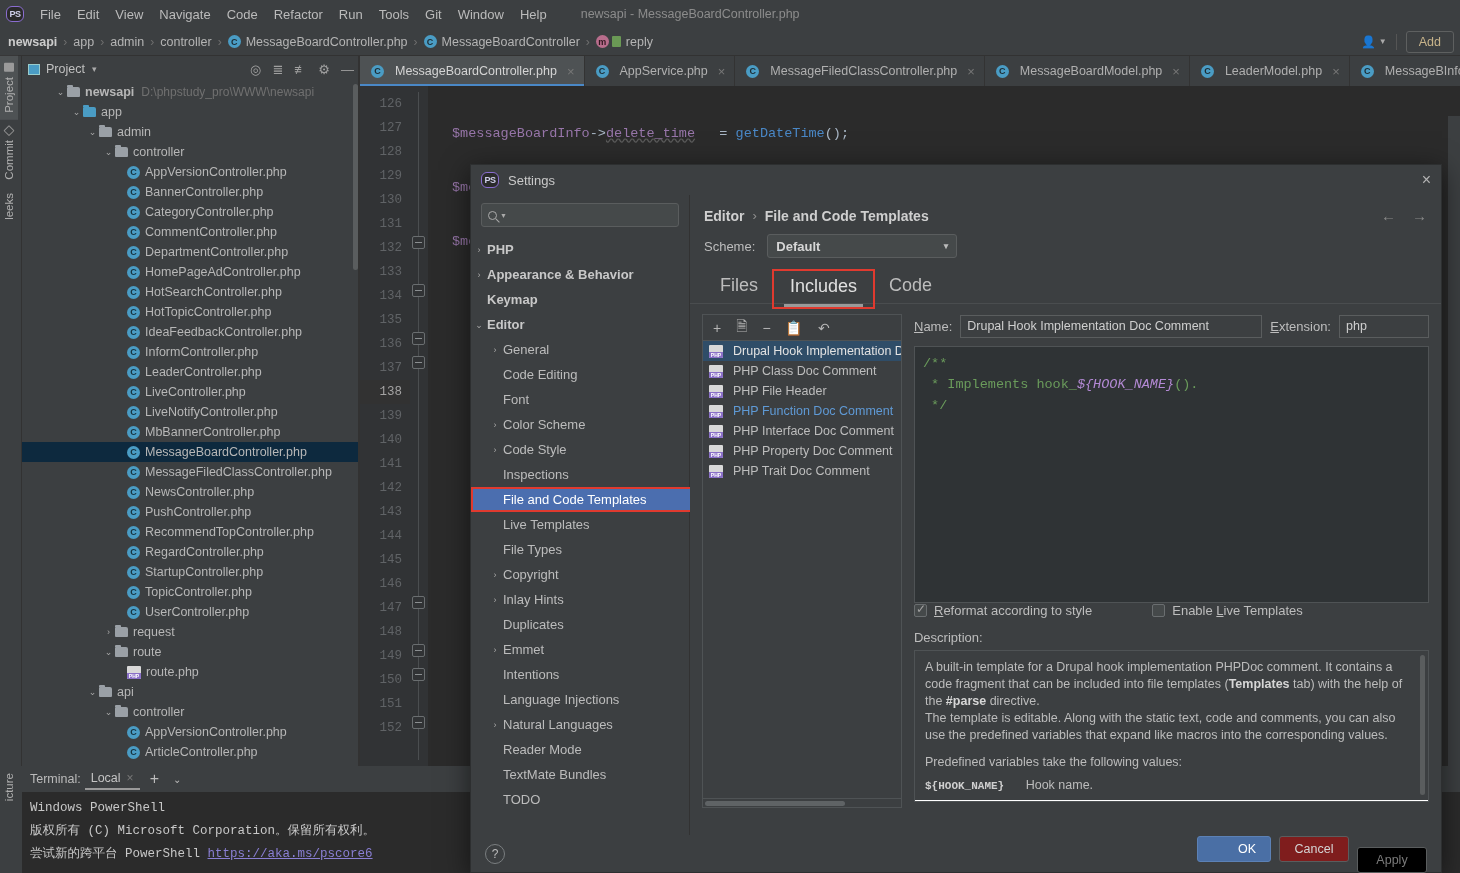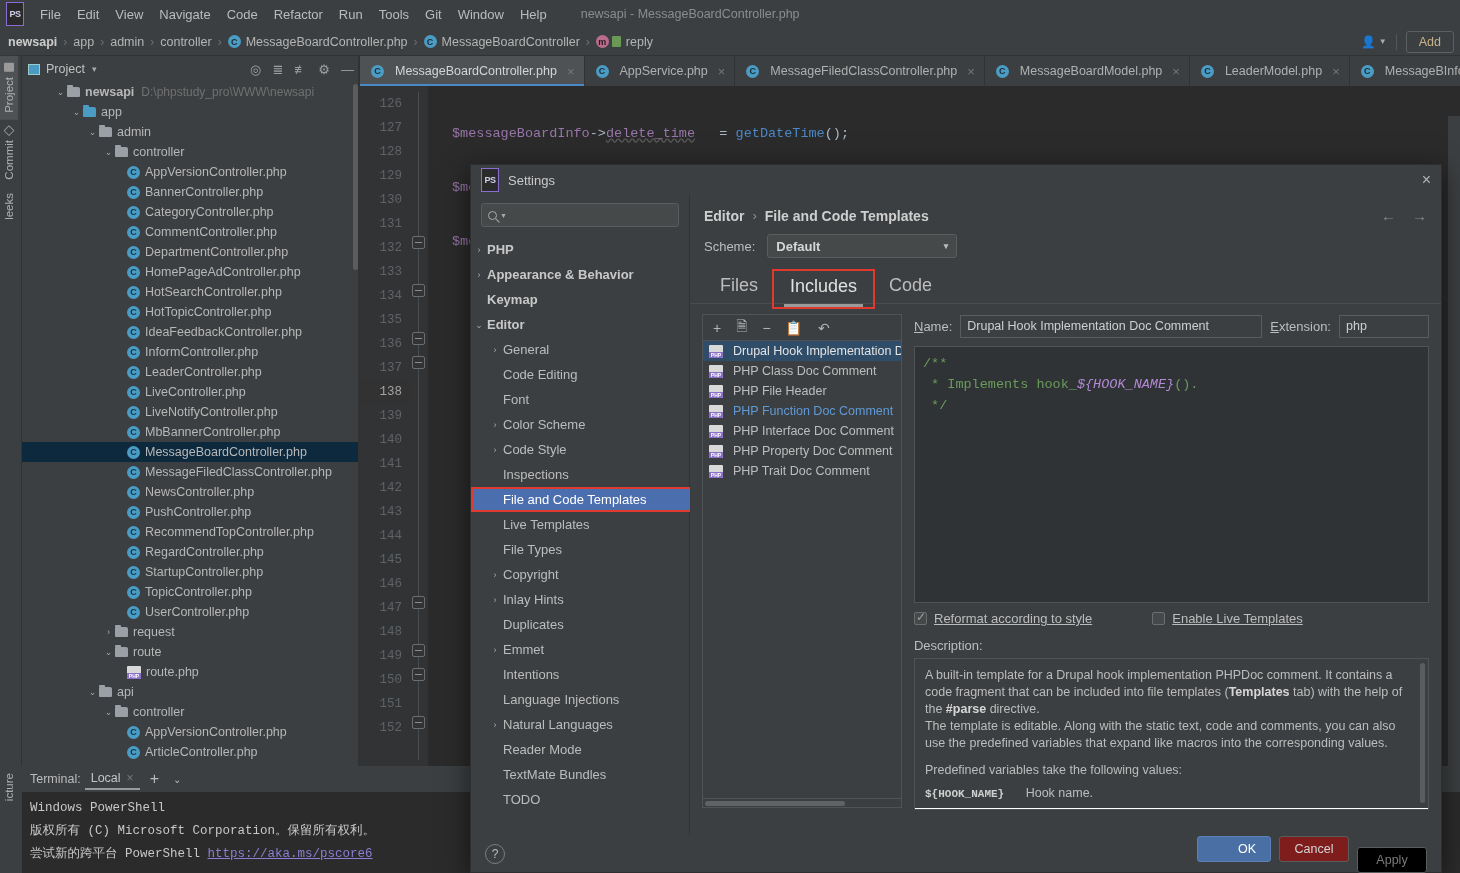--- a/index.html
+++ b/index.html
@@ -11,22 +11,22 @@
     color: #bbbbbb;
   }
   #root { position: relative; width: 1460px; height: 873px; }
 
   
   .menubar {
     position: absolute; left: 0; top: 0; width: 1460px; height: 28px;
     background: #3c3f41; display: flex; align-items: center;
   }
   .ps-logo {
-    width: 18px; height: 24px; margin: 0 8px 0 6px;
-    border: 1px solid #8a6dd0; background: #2b2b2b; border-radius: 0;
+    width: 18px; height: 16px; margin: 0 8px 0 6px;
+    border: 1px solid #8a6dd0; background: #2b2b2b; border-radius: 6px;
     color: #cfcfe8; font-size: 9px; font-weight: bold;
     display: flex; align-items: center; justify-content: center;
     letter-spacing: -0.5px;
   }
   .menu-item {
     font-size: 13px; color: #bbbbbb; padding: 3px 8px; cursor: default;
   }
   .win-title {
     margin-left: 26px; font-size: 12.5px; color: #8c8c8c;
   }
@@ -330,21 +330,21 @@
   }
   .name-field { width: 302px; }
   .ext-field { width: 90px; }
   .codebox {
     margin-top: 8px; height: 257px; background: #2f3335; border: 1px solid #4f5355;
     font-family: "Liberation Mono", monospace; font-size: 13.5px; color: #a9b7c6;
     padding: 6px 8px; line-height: 21px; white-space: pre;
   }
   .cmt { color: #6a9b5b; }
   .mac { color: #b389d4; font-style: italic; }
-  .checkrow { display: flex; align-items: center; margin-top: 8px; gap: 60px; text-decoration: underline; }
+  .checkrow { display: flex; align-items: center; margin-top: 0; gap: 60px; }
   .chk { display: flex; align-items: center; gap: 7px; font-size: 13px; color: #bdbdbd; }
   .cbx {
     width: 13px; height: 13px; border: 1px solid #6a6e70; background: #45494a;
     border-radius: 2px; position: relative;
   }
   .cbx.checked::after {
     content: "✓"; position: absolute; left: 1px; top: -3px; font-size: 12px; color: #a0a0a0;
   }
   .chk u { text-decoration: underline; }
   .desc-label { margin-top: 12px; font-size: 13px; color: #bdbdbd; }

